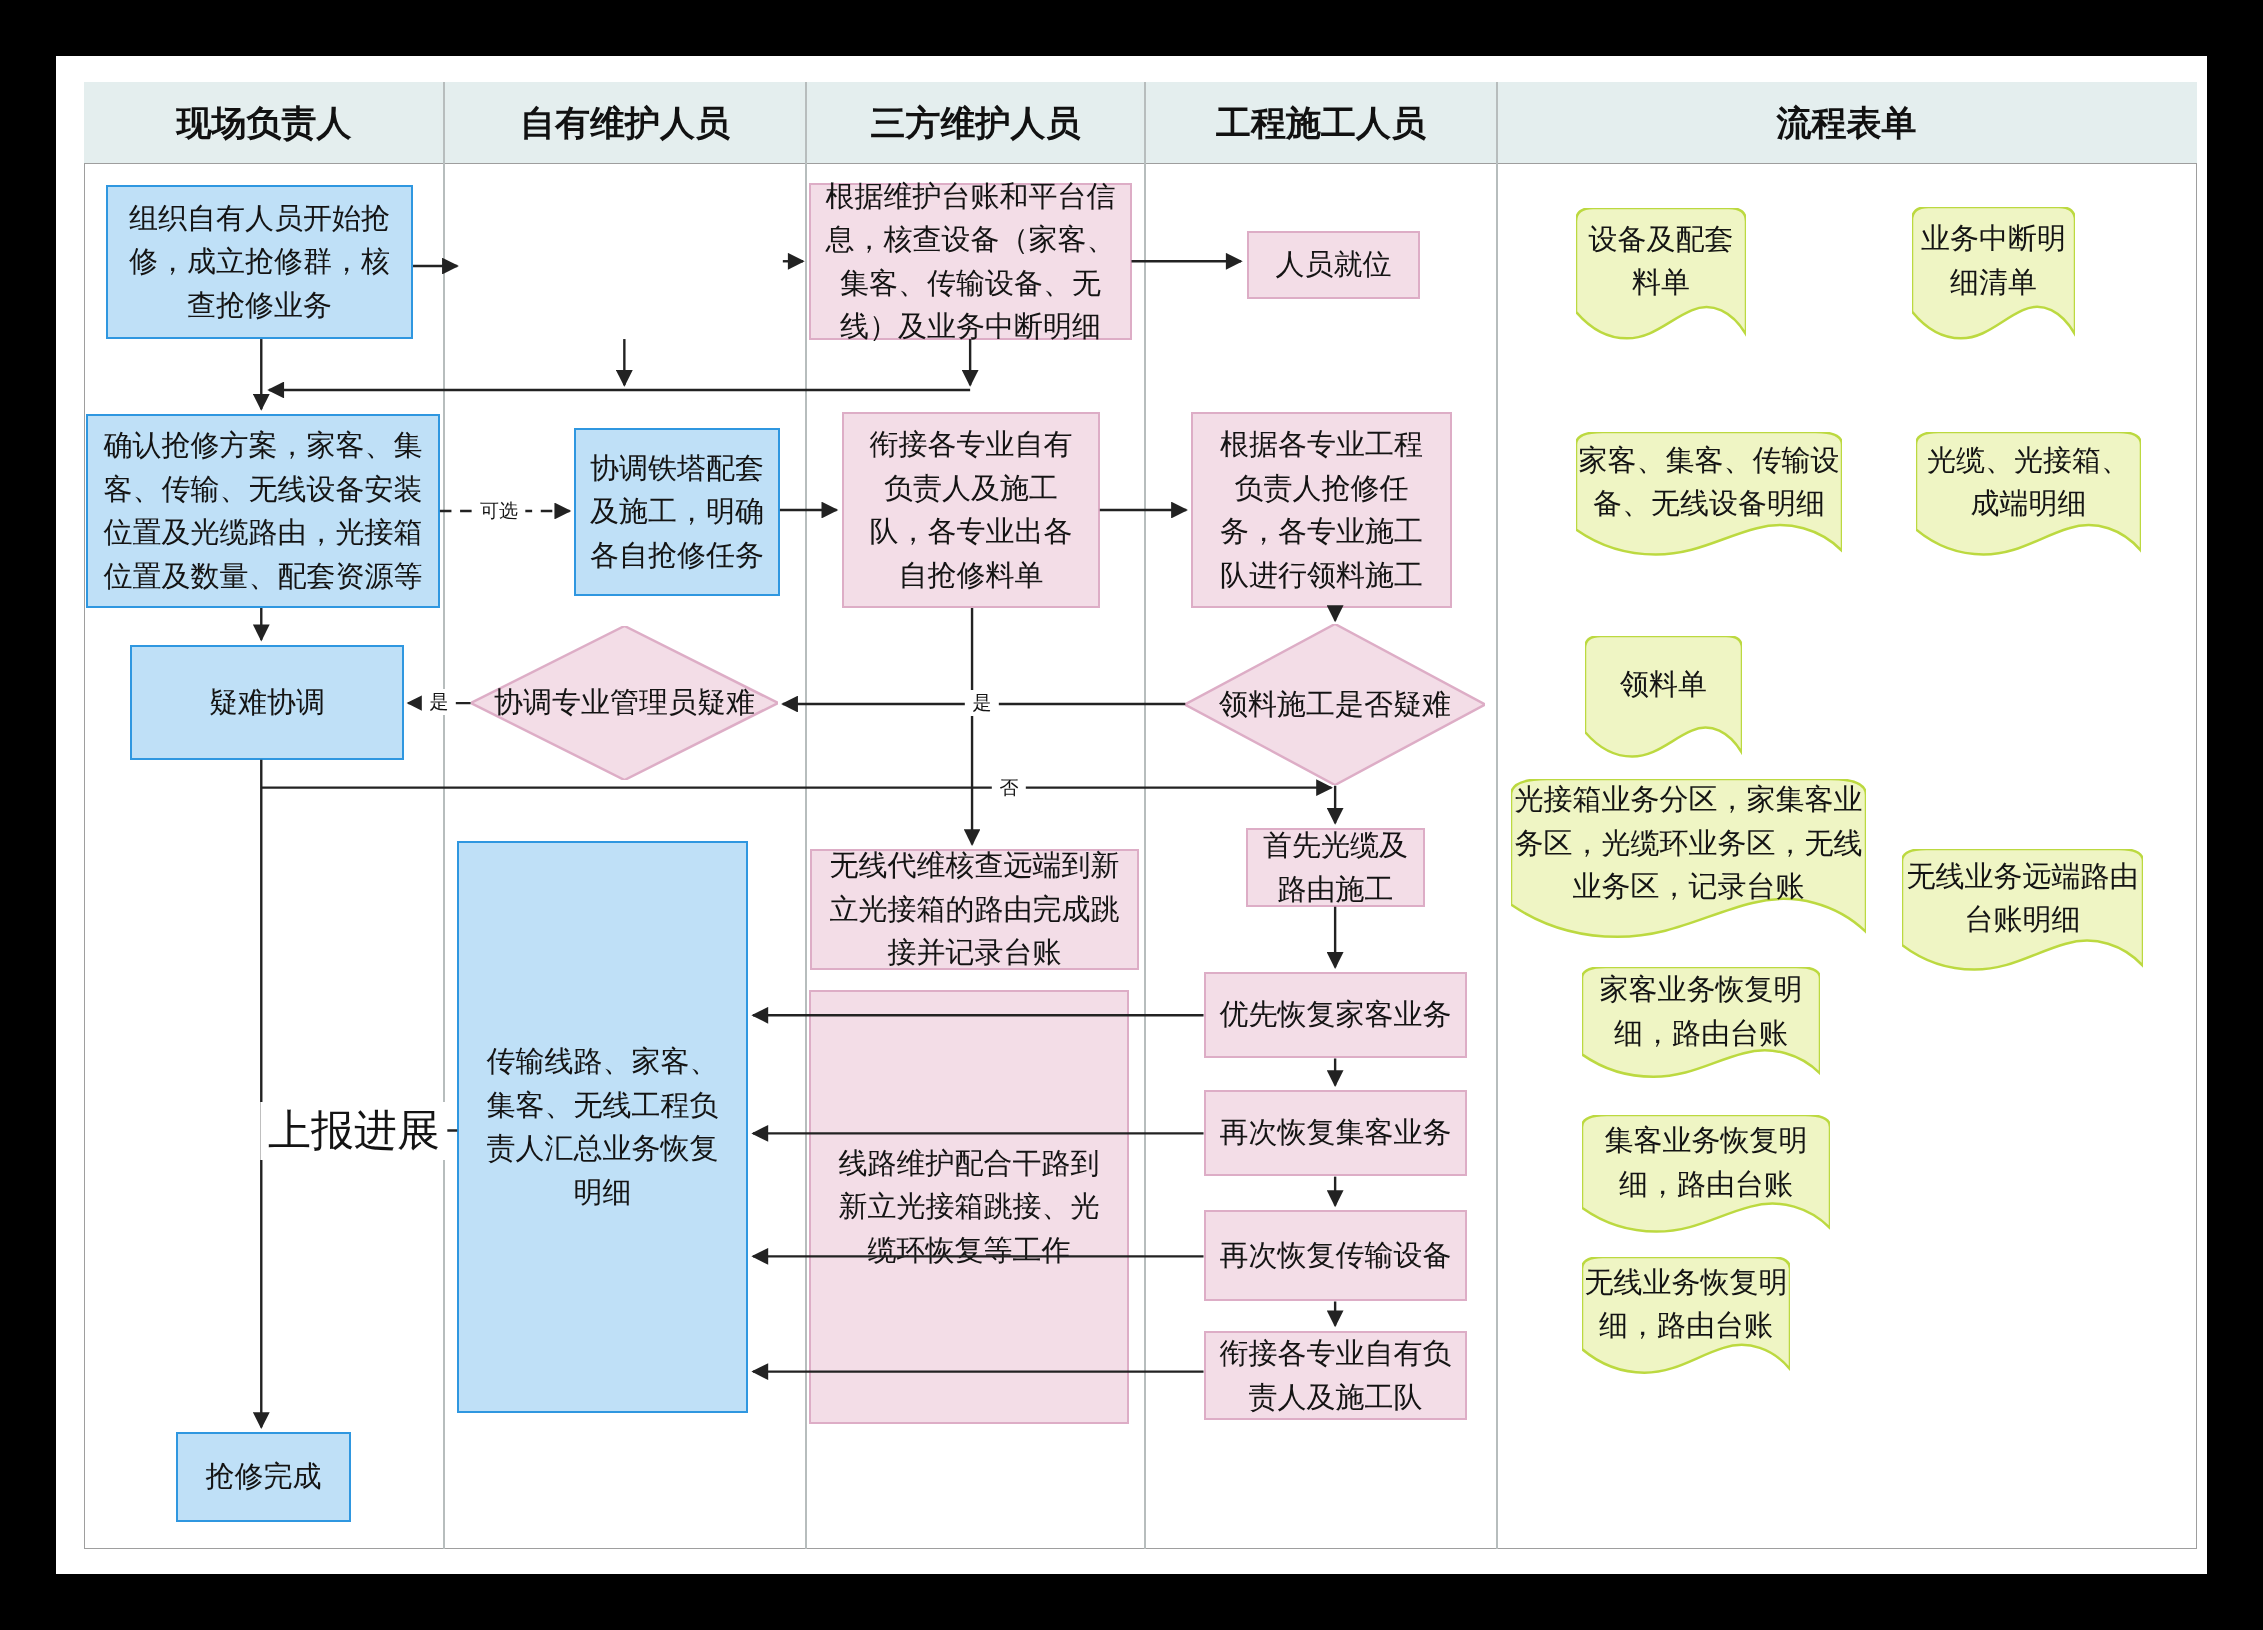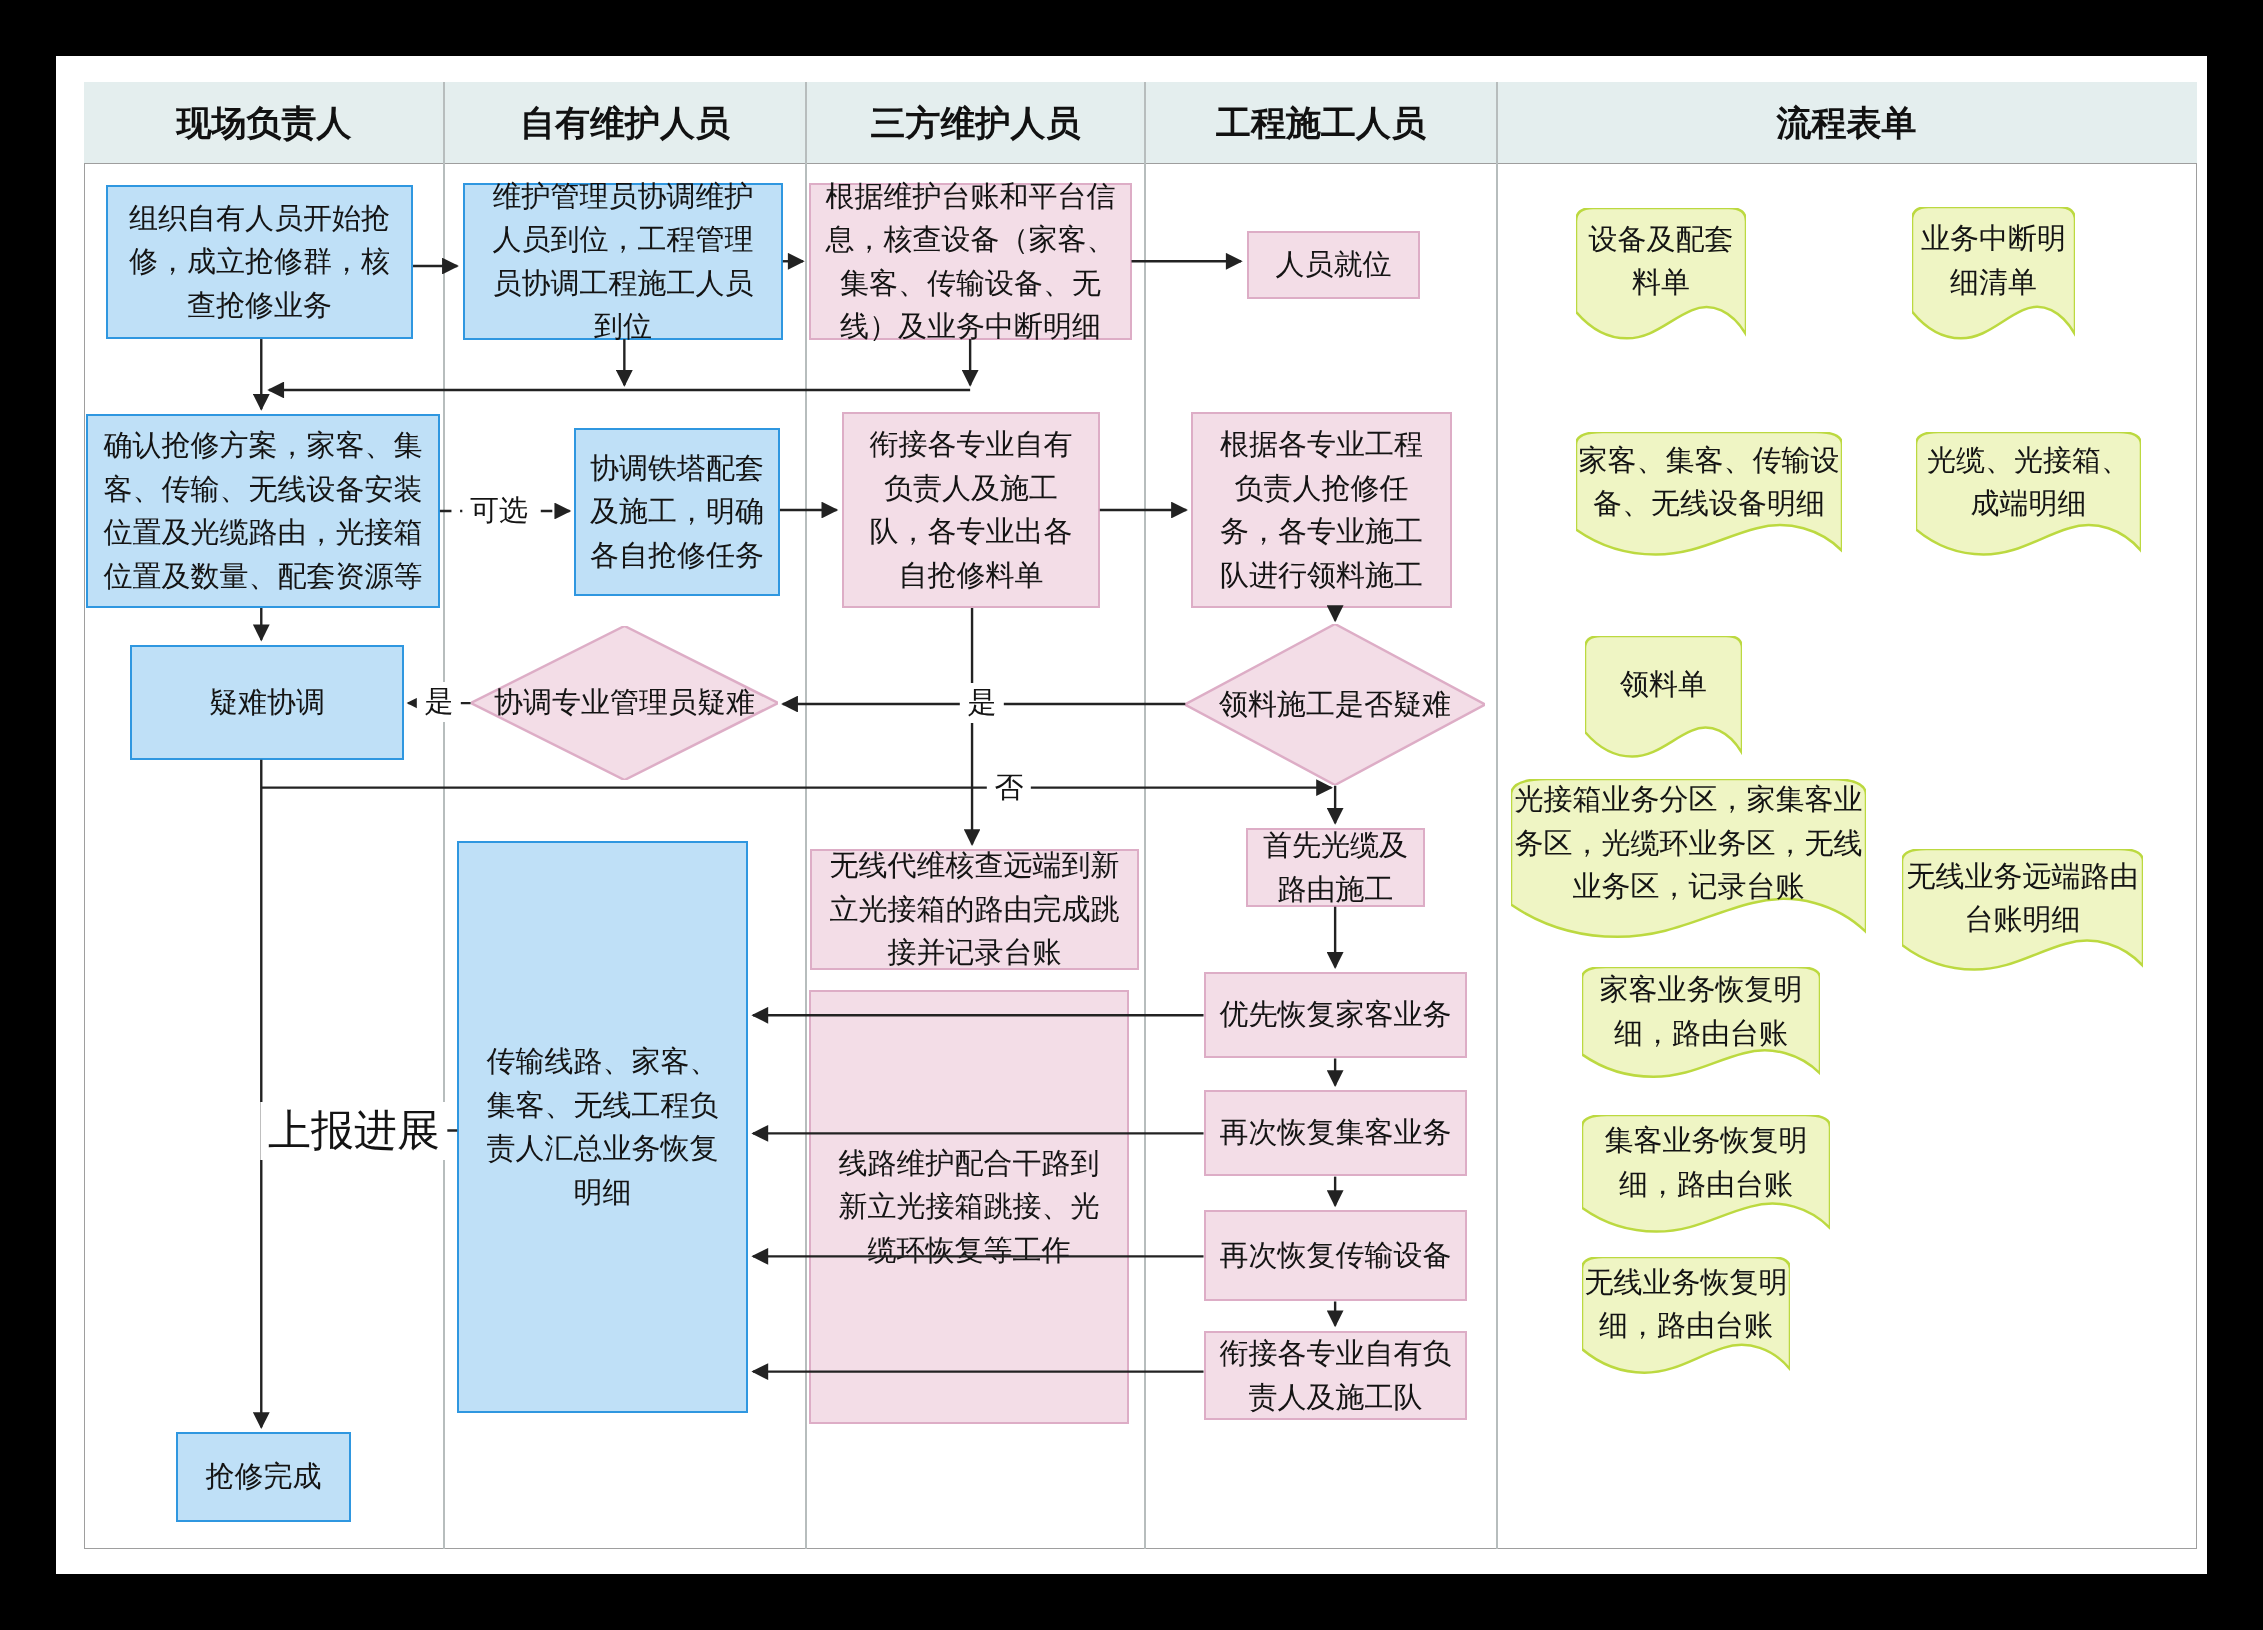--- a/index.html
+++ b/index.html
@@ -18,21 +18,21 @@
   .blue{background:var(--blue-fill,#bfe0f7);border:2.9px solid var(--blue-border,#2f97e0);}
   .pink{background:var(--pink-fill,#f3dde7);border:2.9px solid var(--pink-border,#ddadc6);}
   .diamond{position:absolute;z-index:10;}
   .diamond svg,.doc svg{position:absolute;inset:0;width:100%;height:100%;}
   .dtext{position:absolute;inset:0;display:flex;align-items:center;justify-content:center;
          text-align:center;font-size:29px;line-height:1.5;color:#141414;padding:0 1px;}
   .doc{position:absolute;z-index:10;}
   .doc .dtext{bottom:20%;}
   .edges{position:absolute;left:0;top:0;width:2263px;height:1630px;z-index:20;pointer-events:none;}
   .lbl{position:absolute;transform:translate(-50%,-50%);background:#fff;padding:0 7.7px;
-       font-size:29px;color:#141414;white-space:nowrap;z-index:30;}
+       font-size:19px;color:#141414;white-space:nowrap;z-index:30;}
 </style>
 </head>
 <body>
 
 <div class="frame">
   <div class="page"></div>
   <div class="table-border"></div>
   <div class="header-strip"></div>
 
   <div class="lane-line" style="left:443px"></div>
@@ -40,21 +40,20 @@
   <div class="lane-line" style="left:1144px"></div>
   <div class="lane-line" style="left:1496px"></div>
 
   <div class="hdr" style="left:84px;width:360px">现场负责人</div>
   <div class="hdr" style="left:444px;width:362px">自有维护人员</div>
   <div class="hdr" style="left:806px;width:339px">三方维护人员</div>
   <div class="hdr" style="left:1145px;width:352px">工程施工人员</div>
   <div class="hdr" style="left:1497px;width:699px">流程表单</div>
 
   <div class="node blue" style="left:106px;top:185px;width:307px;height:154px">组织自有人员开始抢修，成立抢修群，核查抢修业务</div>
-  <div class="node blue" style="left:463px;top:183px;width:320px;height:157px">维护管理员协调维护人员到位，工程管理员协调工程施工人员到位</div>
   <div class="node pink" style="left:809px;top:183px;width:323px;height:157px">根据维护台账和平台信息，核查设备（家客、集客、传输设备、无线）及业务中断明细</div>
   <div class="node pink" style="left:1247px;top:231px;width:173px;height:68px">人员就位</div>
 
   <div class="node blue" style="left:86px;top:414px;width:354px;height:194px">确认抢修方案，家客、集客、传输、无线设备安装位置及光缆路由，光接箱位置及数量、配套资源等</div>
   <div class="node blue" style="left:574px;top:428px;width:206px;height:168px">协调铁塔配套及施工，明确各自抢修任务</div>
   <div class="node pink" style="left:1191px;top:412px;width:261px;height:196px">根据各专业工程负责人抢修任务，各专业施工队进行领料施工</div>
   <div class="node pink" style="left:842px;top:412px;width:258px;height:196px">衔接各专业自有负责人及施工队，各专业出各自抢修料单</div>
 
   <div class="node blue" style="left:130px;top:645px;width:274px;height:115px">疑难协调</div>
 

